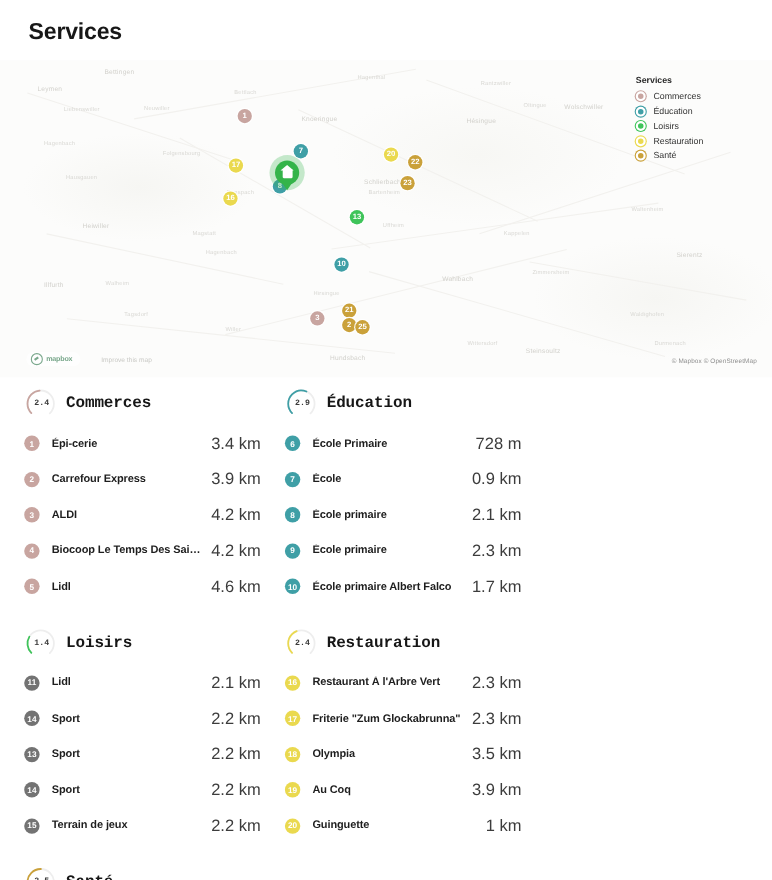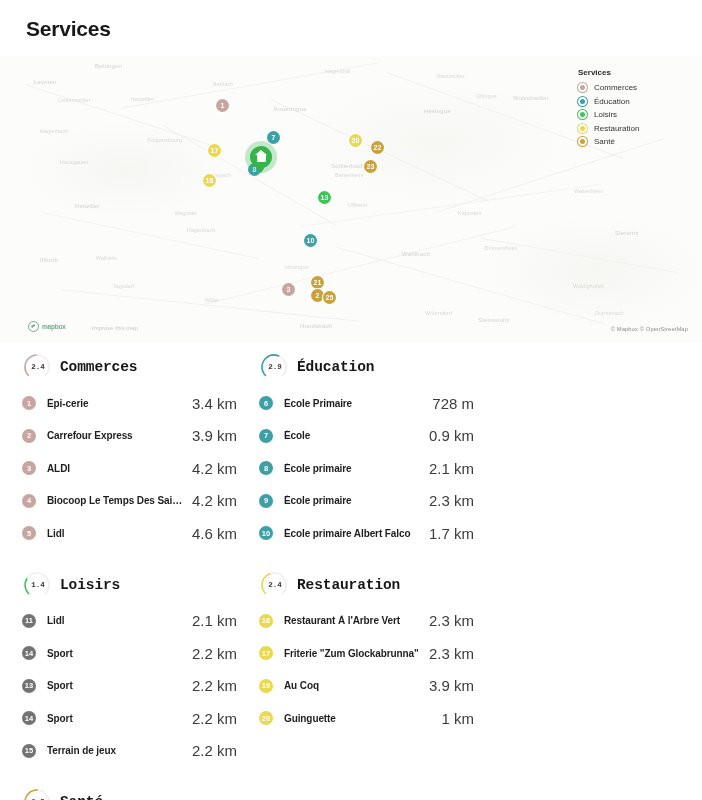--- a/index.html
+++ b/index.html
@@ -540,20 +540,25 @@
           <span class="item-badge c-restauration">16</span>
           <span class="item-name">Restaurant À l'Arbre Vert</span>
           <span class="item-dist">2.3 km</span>
         </div>
         <div class="item-row">
           <span class="item-badge c-restauration">17</span>
           <span class="item-name">Friterie "Zum Glockabrunna"</span>
           <span class="item-dist">2.3 km</span>
         </div>
         <div class="item-row">
+          <span class="item-badge c-restauration">18</span>
+          <span class="item-name">Olympia</span>
+          <span class="item-dist">3.5 km</span>
+        </div>
+        <div class="item-row">
           <span class="item-badge c-restauration">19</span>
           <span class="item-name">Au Coq</span>
           <span class="item-dist">3.9 km</span>
         </div>
         <div class="item-row">
           <span class="item-badge c-restauration">20</span>
           <span class="item-name">Guinguette</span>
           <span class="item-dist">1 km</span>
         </div>
       </div>

